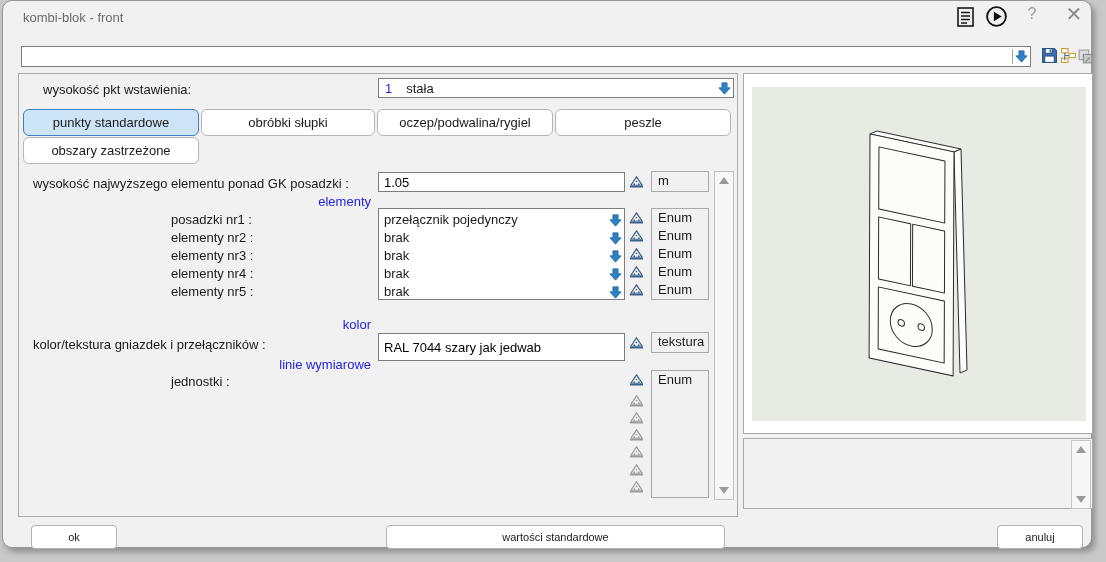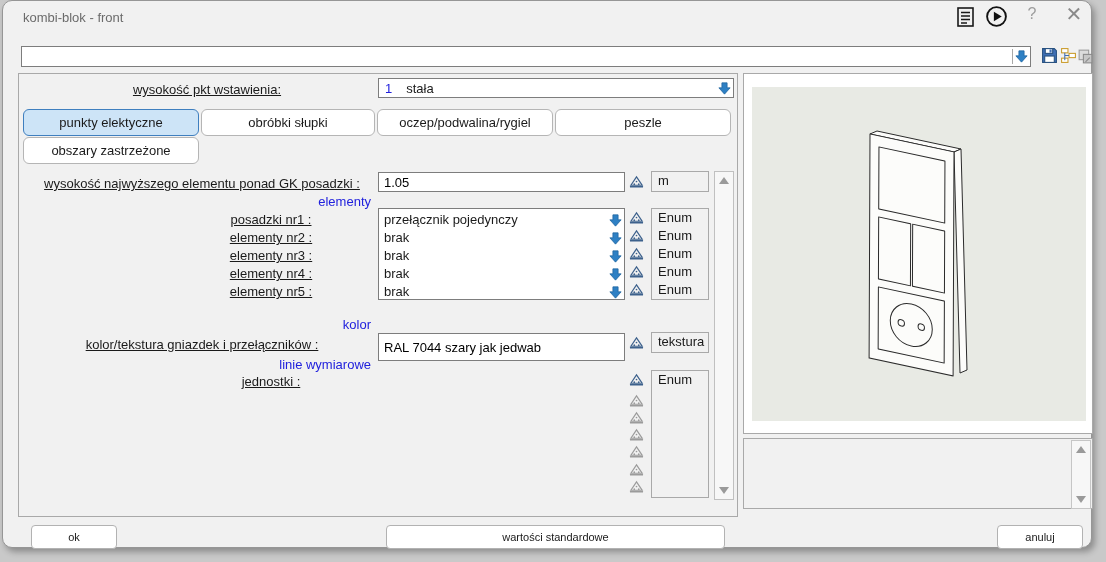--- a/index.html
+++ b/index.html
@@ -24,21 +24,21 @@
 
   
   .preset-combo{left:18px;top:45px;width:1010px;height:21px;border:1px solid #7d7d7d;background:#fff;display:flex;align-items:stretch;}
   .preset-combo input{flex:1;border:0;outline:0;background:transparent;font:inherit;padding:0 5px;}
   .cmb-sep{width:1px;background:#a8a8a8;margin:2px 0;}
   .cmb-arrow-seg{width:17px;display:flex;align-items:center;justify-content:center;cursor:pointer;}
 
   
   .groupbox{left:15px;top:72px;width:720px;height:444px;border:1px solid #a9a9a9;background:#f1f1f1;}
 
-  .lbl{position:absolute;text-align:center;white-space:nowrap;text-decoration:underline;}
+  .lbl{position:absolute;text-align:left;white-space:nowrap;}
   .hdr{position:absolute;text-align:right;white-space:nowrap;color:#2121dd;}
 
   .fld{position:absolute;border:1px solid #7d7d7d;background:#fff;display:flex;align-items:center;}
   .fld input{flex:1;min-width:0;border:0;outline:0;background:transparent;font:inherit;padding:8px 5px;}
   .fld .val{flex:1;padding:0 5px;white-space:nowrap;overflow:hidden;}
 
   .typebox{position:absolute;border:1px solid #a9a9a9;background:#f1f1f1;padding:1px 6px;}
 
   .tab{position:absolute;height:25px;border:1px solid #b5b5b5;background:#fff;border-radius:6px;
        display:flex;align-items:center;justify-content:center;cursor:pointer;}
@@ -145,21 +145,21 @@
     <span class="val" style="flex:1;padding-left:14px">stała</span>
     <div class="cmb-sep"></div>
     <div class="cmb-arrow-seg">
       <svg width="13" height="13">
           <use href="#sym-arrow"></use>
         </svg>
     </div>
   </div>
 
   <div class="tab sel" style="left:20px;top:108px;width:174px">
-      <span>punkty elektyczne</span>
+      <span>punkty standardowe</span>
     </div>
   <div class="tab" style="left:198px;top:108px;width:172px">
       <span>obróbki słupki</span>
     </div>
   <div class="tab" style="left:374px;top:108px;width:174px">
       <span>oczep/podwalina/rygiel</span>
     </div>
   <div class="tab" style="left:552px;top:108px;width:174px">
       <span>peszle</span>
     </div>

